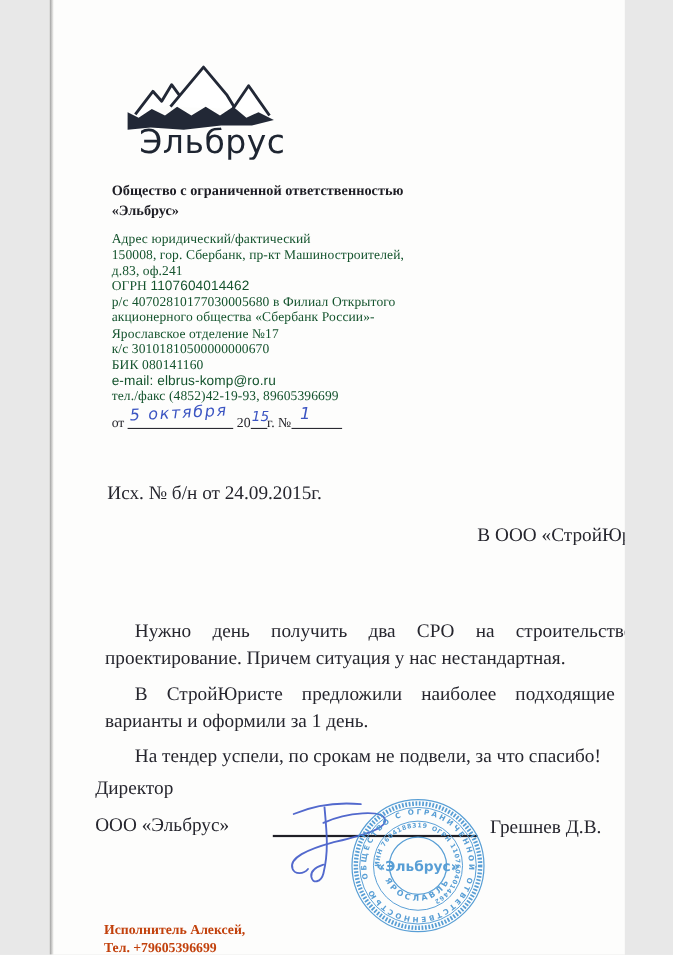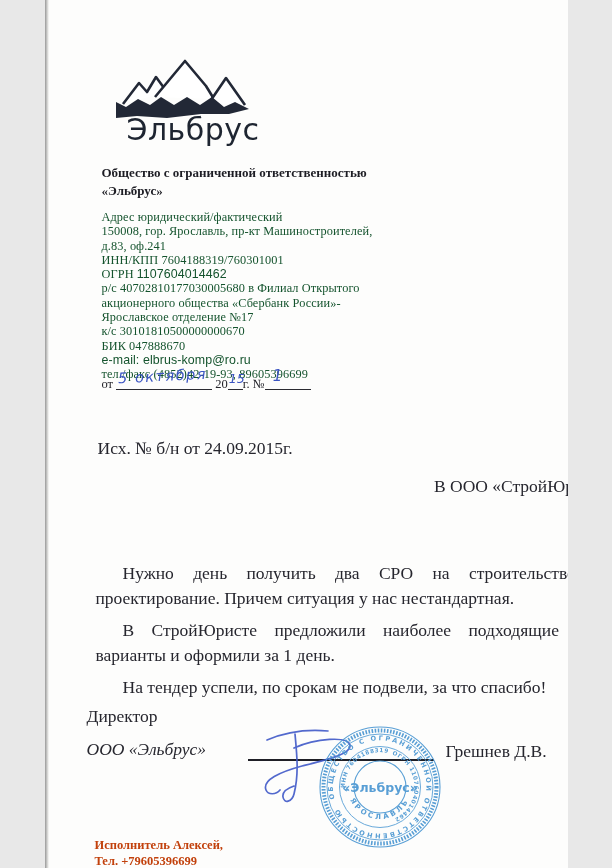--- a/index.html
+++ b/index.html
@@ -58,21 +58,21 @@
   .ref-line{position:absolute;left:53px;top:438px;font-size:17.5px;}
   .addressee{position:absolute;left:57px;top:476px;width:506px;text-align:right;font-size:17.5px;}
   .doc-title{position:absolute;left:57px;top:507px;width:460px;text-align:center;font-size:17.5px;letter-spacing:.5px;}
   .body-text{
     position:absolute;left:51px;top:561px;width:509px;
     font-size:17.5px;line-height:25px;text-align:justify;
   }
   .body-text p{margin:0 0 7px 0;text-indent:27px;}
   
   .sig-role-1{position:absolute;left:42px;top:706px;font-size:17.5px;}
-  .sig-role-2{position:absolute;left:42px;top:739px;font-size:17.5px;font-style:italic;}
+  .sig-role-2{position:absolute;left:42px;top:739px;font-size:17.5px;}
   .sig-line{position:absolute;left:203px;top:759px;width:186px;height:2px;background:#1f1f26;}
   .sig-name{position:absolute;left:401px;top:741px;font-size:17.5px;}
   .sig-scrawl{position:absolute;left:205px;top:698px;width:115px;height:115px;}
   .stamp{position:absolute;left:272px;top:724px;width:126px;height:126px;opacity:.92;}
   .stamp text{fill:#4b97d2;font-family:"DejaVu Sans", sans-serif;}
   .stamp .ring1-t{font-size:6.6px;font-weight:bold;letter-spacing:2.1px;}
   .stamp .ring2-t{font-size:5.7px;font-weight:bold;letter-spacing:.6px;}
   .stamp .city-t{font-size:7.2px;font-weight:bold;letter-spacing:2.6px;}
   .stamp .star-t{font-size:6px;}
   .stamp .center-t{font-size:12.5px;font-weight:bold;text-anchor:middle;}
@@ -98,29 +98,28 @@
   </svg>
   <div class="logo-text">Эльбрус</div>
 
   <div class="company-name">
     <div>Общество с ограниченной ответственностью</div>
     <div>«Эльбрус»</div>
   </div>
 
   <div class="requisites">
     <div>Адрес  юридический/фактический</div>
-    <div>150008, гор. Ярославль, пр-кт Машиностроителей,</div>
+    <div>150008, гор. Сбербанк, пр-кт Машиностроителей,</div>
     <div>д.83, оф.241</div>
-    <div>ИНН/КПП 7604188319/760301001</div>
     <div><span>ОГРН </span><span class="req-sans">1107604014462</span></div>
     <div>р/с 40702810177030005680 в Филиал Открытого</div>
     <div>акционерного общества «Сбербанк России»-</div>
     <div>Ярославское отделение №17</div>
     <div>к/с 30101810500000000670</div>
-    <div>БИК 047888670</div>
+    <div>БИК 080141160</div>
     <div class="req-sans">e-mail: elbrus-komp@ro.ru</div>
     <div>тел./факс (4852)42-19-93, 89605396699</div>
   </div>
 
   <div class="date-form">
     <span>от</span>
     <span class="blank blank-date"><span class="hw hw-date">5 октября</span></span>
     <span>20</span><span class="blank blank-year"><span class="hw hw-year">15</span></span><span>г.</span>
     <span>№</span><span class="blank blank-num"><span class="hw hw-num">1</span></span>
   </div>

